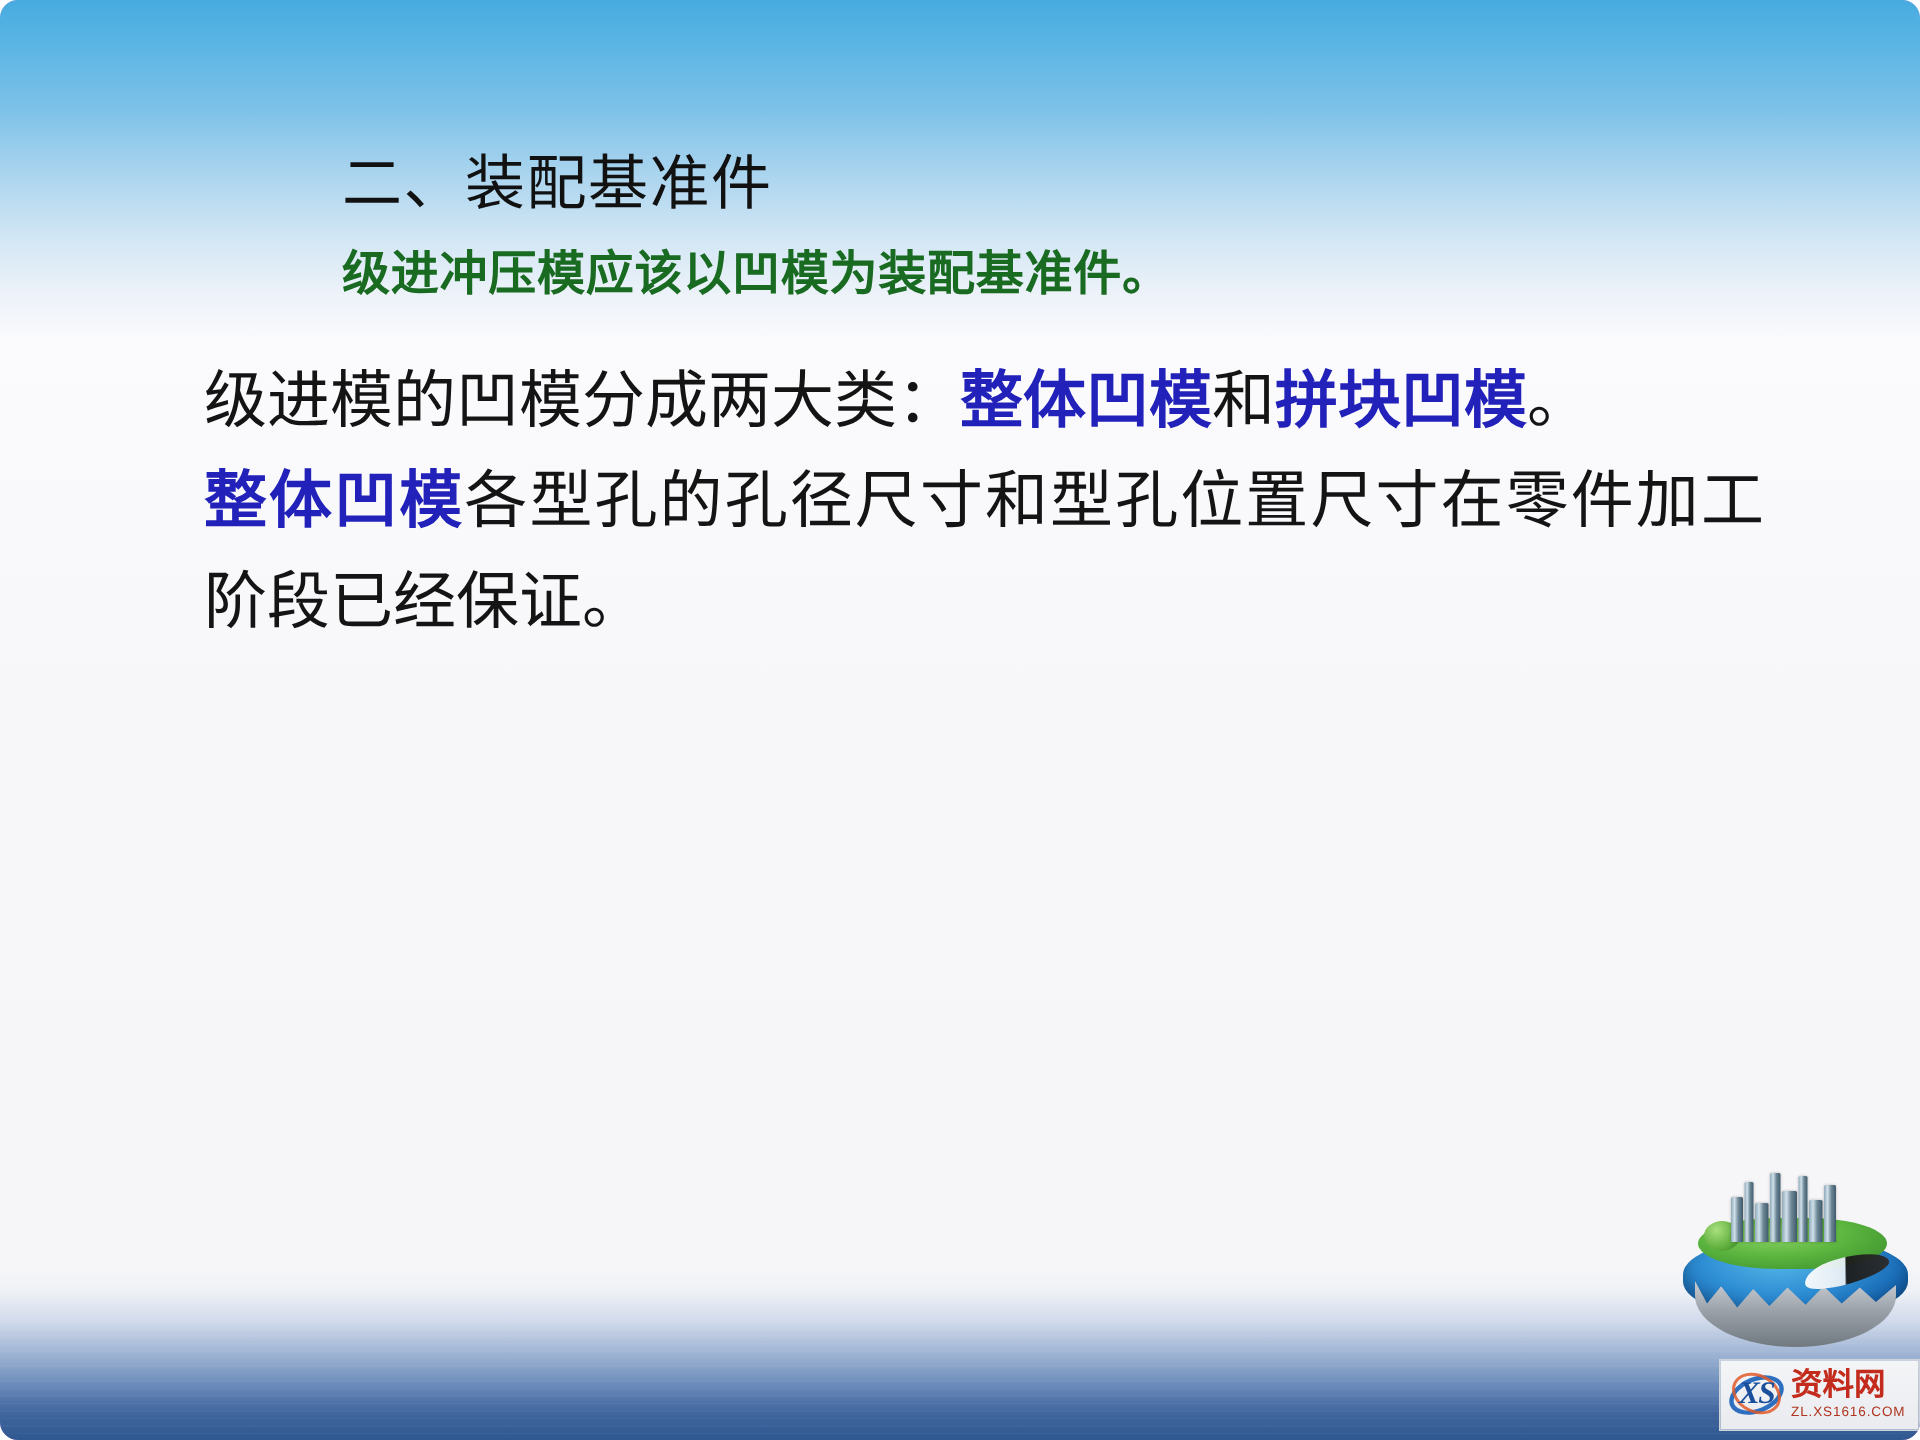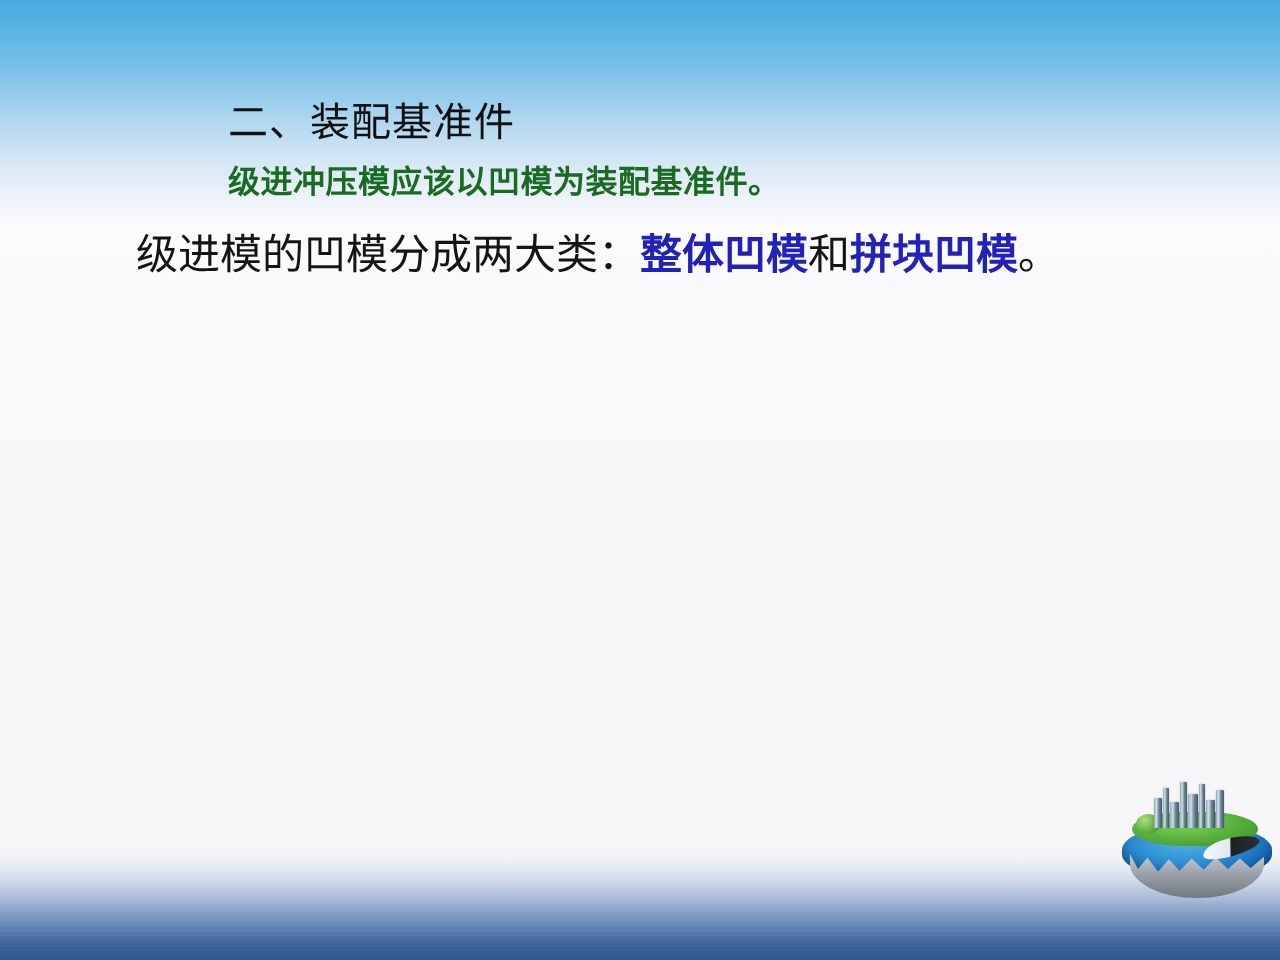--- a/index.html
+++ b/index.html
@@ -14,20 +14,21 @@
     font-family: "Liberation Serif", "DejaVu Serif", serif;
     background: #ffffff;
   }
 
   .slide {
     position: relative;
     width: 1280px;
     height: 960px;
     overflow: hidden;
     background: #f0abfc;
+    border-radius: 12px;
   }
 
   
   .bg-sky {
     position: absolute;
     left: 0; top: 0;
     width: 1280px;
     height: 230px;
     background: linear-gradient(to bottom,
         #47abe0 0%,
@@ -99,21 +100,21 @@
     line-height: 48px;
     font-weight: bold;
     color: #1a6b22;
     letter-spacing: 0.5px;
     white-space: nowrap;
   }
 
   .body-text {
     position: absolute;
     left: 136px;
-    top: 222px;
+    top: 235px;
     width: 1040px;
     font-size: 42px;
     line-height: 67px;
     color: #141414;
     letter-spacing: 0px;
   }
   .body-text p {
     margin: 0;
     padding: 0;
     text-align: justify;
@@ -281,20 +282,23 @@
     <div class="subheading">级进冲压模应该以凹模为装配基准件。</div>
 
     <div class="body-text">
 
       <p>
         <span class="nowrapline">
           <span>级进模的凹模分成两大类：</span><span class="hl">整体凹模</span><span>和</span><span class="hl">拼块凹模</span><span>。</span>
         </span>
       </p>
 
+      <p>
+        <span class="hl">整体凹模</span><span>各型孔的孔径尺寸和型孔位置尺寸在零件加工阶段已经保证。</span>
+      </p>
 
 
     </div>
   </div>
 
   <div class="island">
     <div class="water"></div>
     <div class="rock"></div>
     <div class="grass"></div>
     <div class="tree"></div>
@@ -304,14 +308,27 @@
       <div class="tower" style="left:18px;width:9px;height:26px;"></div>
       <div class="tower" style="left:28px;width:7px;height:46px;"></div>
       <div class="tower" style="left:36px;width:10px;height:34px;"></div>
       <div class="tower" style="left:47px;width:6px;height:44px;"></div>
       <div class="tower" style="left:54px;width:9px;height:28px;"></div>
       <div class="tower" style="left:64px;width:8px;height:38px;"></div>
     </div>
     <div class="plane"></div>
   </div>
 
+  <div class="watermark">
+    <div class="wm-inner">
+      <div class="wm-xs">
+        <div class="ring"></div>
+        <div class="ring2"></div>
+        <div class="xs-text">XS</div>
+      </div>
+      <div class="wm-right">
+        <div class="wm-cn">资料网</div>
+        <div class="wm-url">ZL.XS1616.COM</div>
+      </div>
+    </div>
+  </div>
 
 </div>
 
 </body></html>

